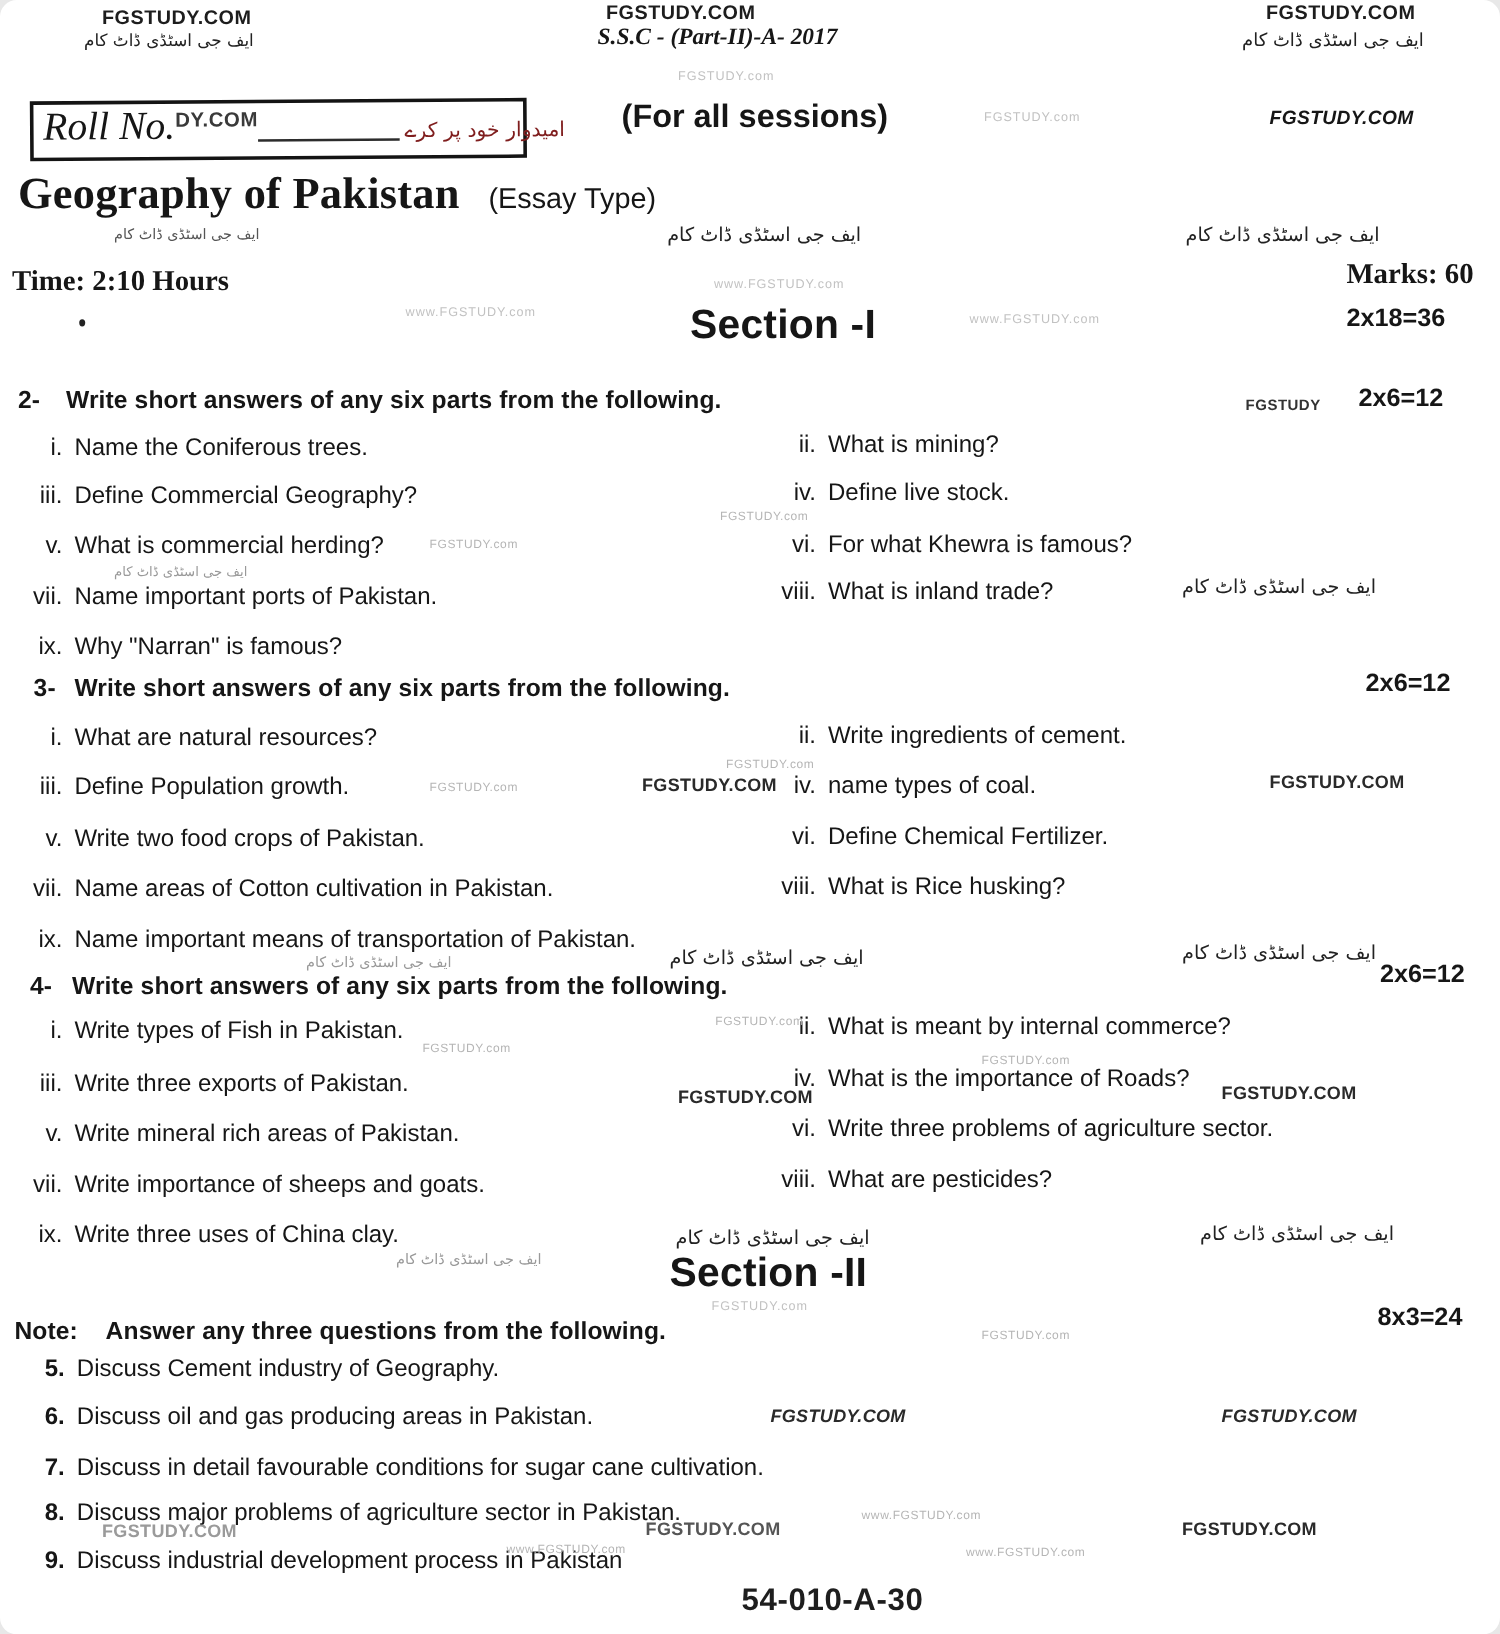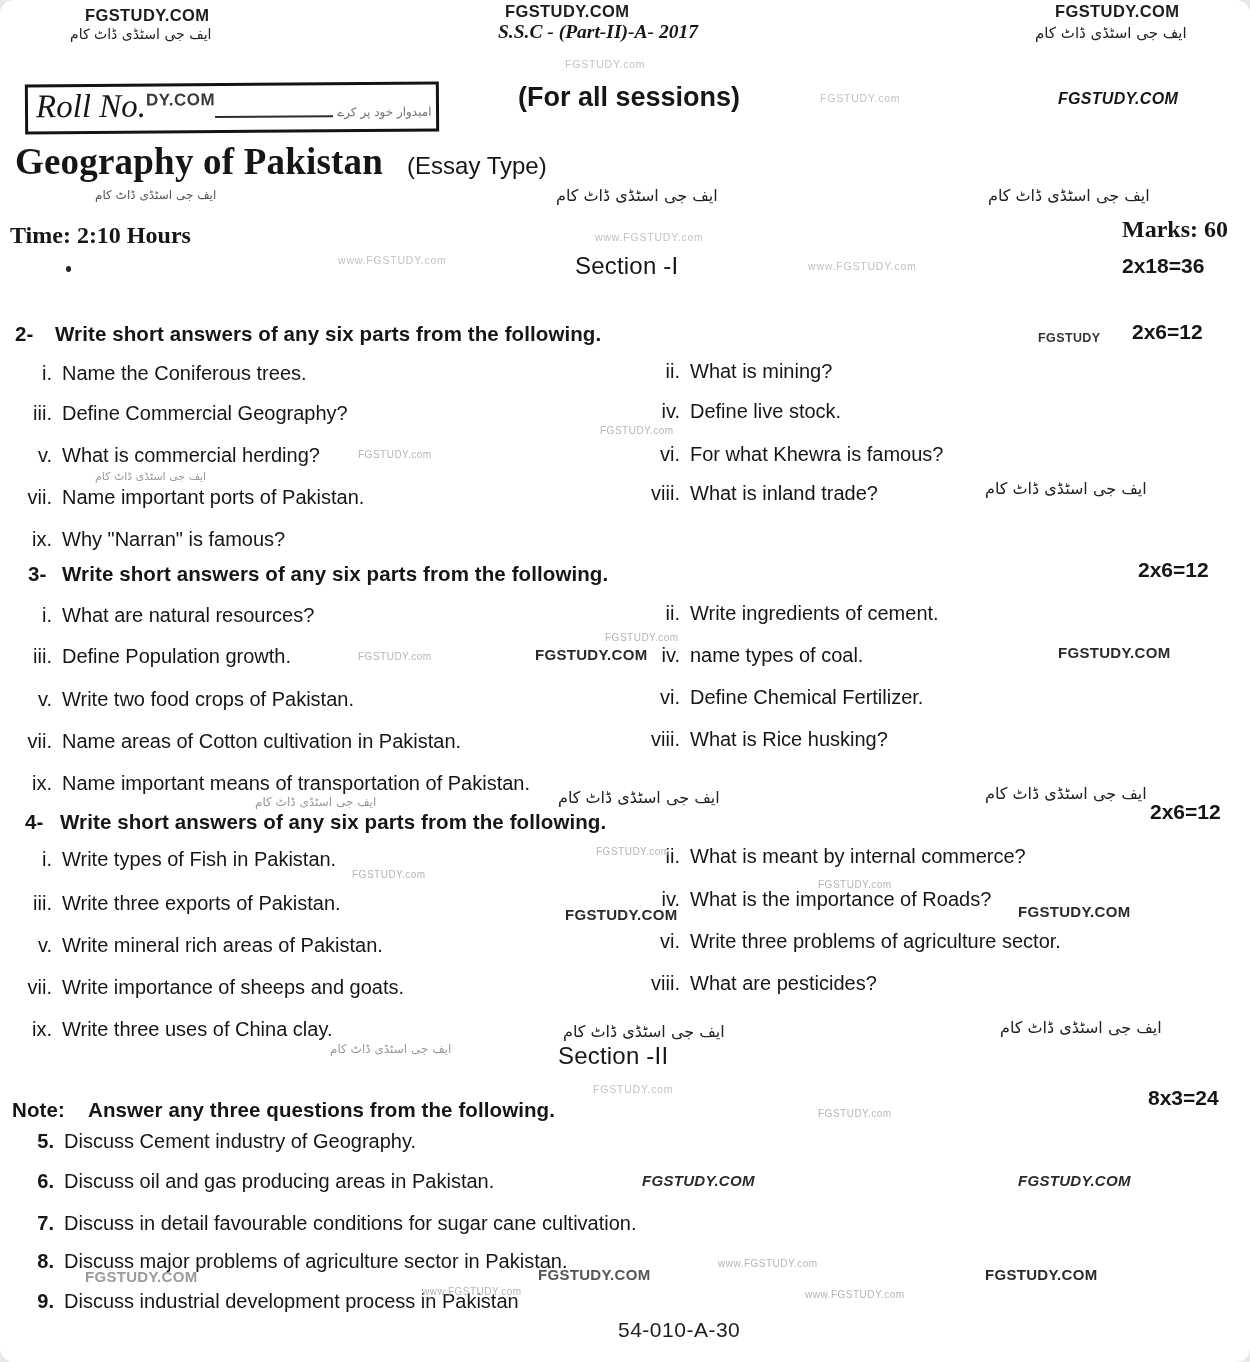--- a/index.html
+++ b/index.html
@@ -27,27 +27,27 @@
   .col-l .pn{width:44px;}
   .col-r .pn{width:52px;}
   .pt{white-space:nowrap;}
   .rollbox{
     border:3px solid #141414;display:flex;align-items:flex-end;
     transform:rotate(-0.4deg);padding:4px 10px 8px 8px;box-sizing:border-box;
   }
   .roll-label{font-family:"Liberation Serif",serif;font-weight:normal;font-style:italic;font-size:33px;line-height:1;}
   .roll-wm{font-size:17px;font-weight:bold;color:#3a3a3a;vertical-align:top;position:relative;top:-12px;letter-spacing:.5px;}
   .roll-line{flex:0 0 118px;border-bottom:2.5px solid #2c2c2c;height:1px;margin:0 4px 4px 0;}
-  .roll-urdu{font-size:12px;color:#737373;margin-bottom:2px;}
+  .roll-urdu{font-size:17px;color:#7f1d1d;margin-bottom:2px;}
   .title-main{font-family:"Liberation Serif",serif;font-weight:bold;font-size:37px;letter-spacing:.2px;}
   .title-type{font-size:24px;font-weight:normal;margin-left:24px;}
   .tm{font-family:"Liberation Serif",serif;font-weight:bold;font-size:24px;}
-  .sect{font-weight:normal;font-size:24px;letter-spacing:.2px;}
+  .sect{font-weight:bold;font-size:34px;letter-spacing:.2px;}
   .stray-dot{width:5px;height:6px;background:#222;border-radius:50%;}
-  .foot{font-size:21px;color:#1e1e1e;letter-spacing:.5px;}
+  .foot{font-size:26px;color:#1e1e1e;letter-spacing:.5px;font-weight:bold;}
 </style>
 </head>
 <body>
 
 <div class="page">
 
   <div class="abs brand-sm" style="left:85px;top:6px">FGSTUDY.COM</div>
   <div class="abs urdu urdu-dark" style="left:70px;top:26px;font-size:14px">ایف جی اسٹڈی ڈاٹ کام</div>
 
   <div class="abs brand-sm" style="left:505px;top:2px">FGSTUDY.COM</div>

